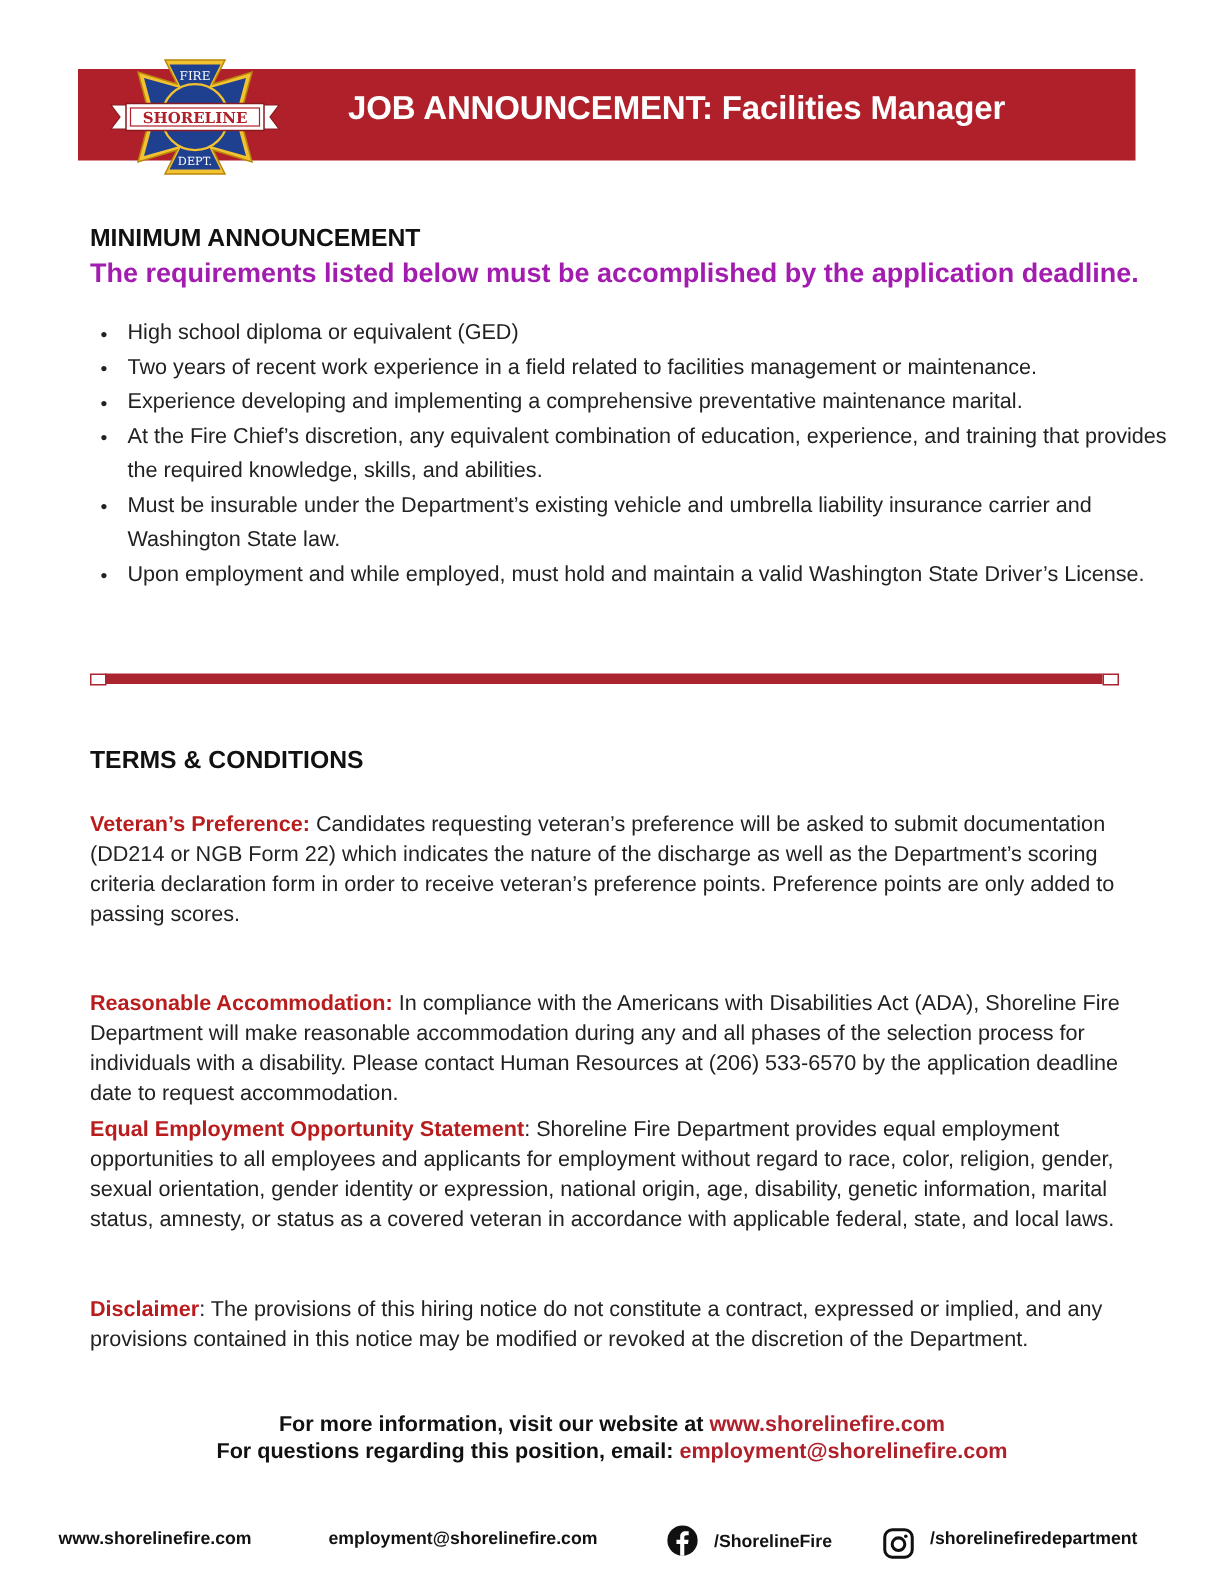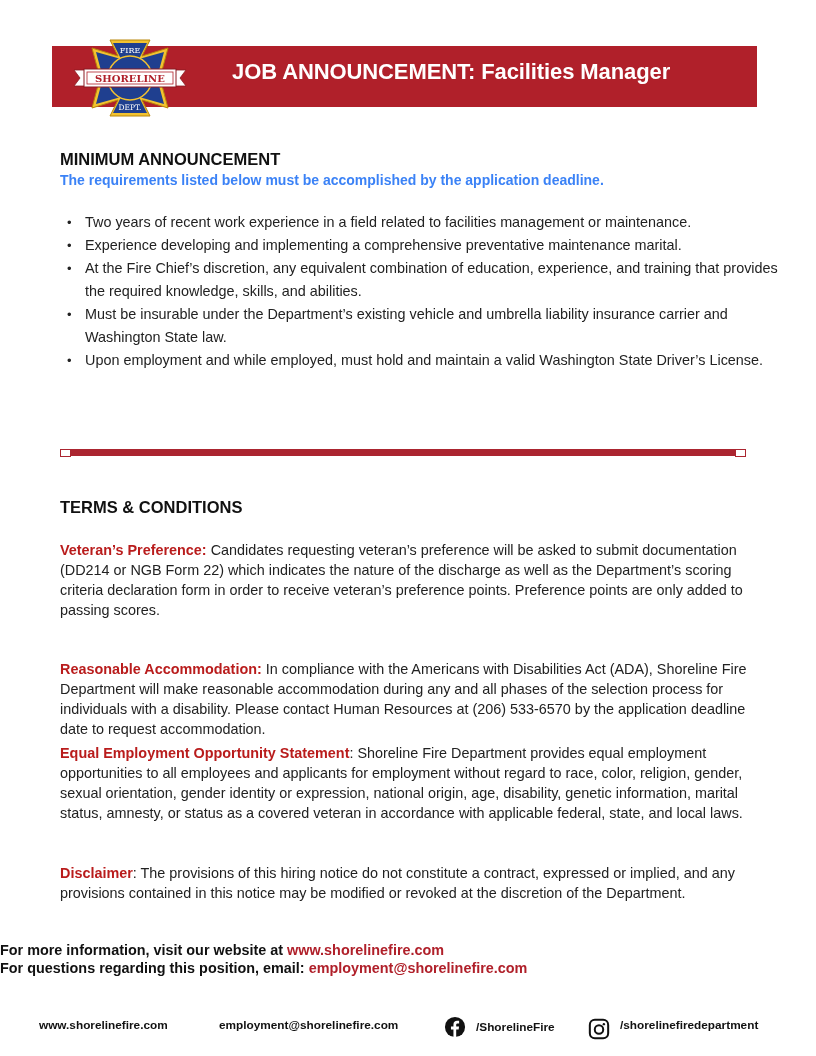--- a/index.html
+++ b/index.html
@@ -2,32 +2,32 @@
 <html><head>
 <meta charset="utf-8">
 <style>
   html, body { margin: 0; padding: 0; background: #ffffff; }
   body { width: 816px; height: 1056px; position: relative; overflow: hidden;
          font-family: "Liberation Sans", sans-serif; color: #111; }
   .band { position: absolute; left: 52px; top: 46px; width: 705px; height: 61px; background: #b0202a; }
   .logo { position: absolute; left: 72px; top: 38px; width: 116px; height: 80px; }
   .title { position: absolute; left: 232px; top: 59px; font-size: 22px; font-weight: bold; color: #ffffff; white-space: nowrap; letter-spacing: -0.1px; }
   .h2 { position: absolute; left: 60px; font-size: 16.5px; font-weight: bold; color: #111; white-space: nowrap; }
-  .sub { position: absolute; left: 60px; top: 172px; font-size: 14px; font-weight: bold; color: #3b82f6; white-space: nowrap; }
+  .sub { position: absolute; left: 60px; top: 172px; font-size: 18px; font-weight: bold; color: #a21caf; white-space: nowrap; }
   ul.reqs { position: absolute; left: 60px; top: 211px; width: 710px; margin: 0; padding: 0 0 0 25px; list-style: none; font-size: 14.4px; line-height: 23px; color: #222; }
   ul.reqs li { position: relative; }
   ul.reqs li::before { content: "\2022"; position: absolute; left: -18px; top: 0; font-size: 13px; }
   .divider { position: absolute; left: 60px; top: 449px; width: 686px; height: 8px; }
   .divider .bar { position: absolute; left: 10px; right: 10px; top: 0; height: 7px; background: #ab2530; }
   .divider .cap { position: absolute; top: 0; width: 9px; height: 6px; border: 1px solid #ab2530; background: #fff; }
   .divider .cap.l { left: 0; }
   .divider .cap.r { right: 0; }
   .para { position: absolute; left: 60px; width: 710px; font-size: 14.4px; line-height: 20px; color: #222; }
   .para b { color: #b91c1c; }
-  .contact { position: absolute; left: 0; width: 816px; font-size: 14.4px; font-weight: bold; line-height: 18px; color: #111; }
+  .contact { position: absolute; left: 0; width: 816px; text-align: center; font-size: 14.4px; font-weight: bold; line-height: 18px; color: #111; }
   .contact .red { color: #b0202a; }
   .foot { position: absolute; top: 1018px; font-size: 11.8px; font-weight: bold; color: #111; white-space: nowrap; }
   .ficon { position: absolute; width: 22px; height: 22px; }
 </style>
 </head>
 <body>
 
 <div class="band"></div>
 <svg class="logo" viewBox="0 0 116 80">
 
@@ -43,20 +43,21 @@
   <rect x="12" y="31" width="92" height="18" fill="#ffffff" stroke="#8a1a22" stroke-width="1"></rect>
   <rect x="15" y="34" width="86" height="12" fill="none" stroke="#b0202a" stroke-width="0.8"></rect>
   <text x="58" y="44" text-anchor="middle" font-family="DejaVu Serif, serif" font-weight="bold" font-size="10" fill="#b0202a">SHORELINE</text>
   <text x="58" y="72" text-anchor="middle" font-family="DejaVu Serif, serif" font-size="7.5" fill="#ffffff">DEPT.</text>
 </svg>
 <div class="title">JOB ANNOUNCEMENT: Facilities Manager</div>
 
 <div class="h2" style="top:150px;">MINIMUM ANNOUNCEMENT</div>
 <div class="sub">The requirements listed below must be accomplished by the application deadline.</div>
 <ul class="reqs">
+  <li>High school diploma or equivalent (GED)</li>
   <li>Two years of recent work experience in a field related to facilities management or maintenance.</li>
   <li>Experience developing and implementing a comprehensive preventative maintenance marital.</li>
   <li>At the Fire Chief’s discretion, any equivalent combination of education, experience, and training that provides the required knowledge, skills, and abilities.</li>
   <li>Must be insurable under the Department’s existing vehicle and umbrella liability insurance carrier and Washington State law.</li>
   <li>Upon employment and while employed, must hold and maintain a valid Washington State Driver’s License.</li>
 </ul>
 
 <div class="divider">
   <div class="cap l"></div>
   <div class="bar"></div>

